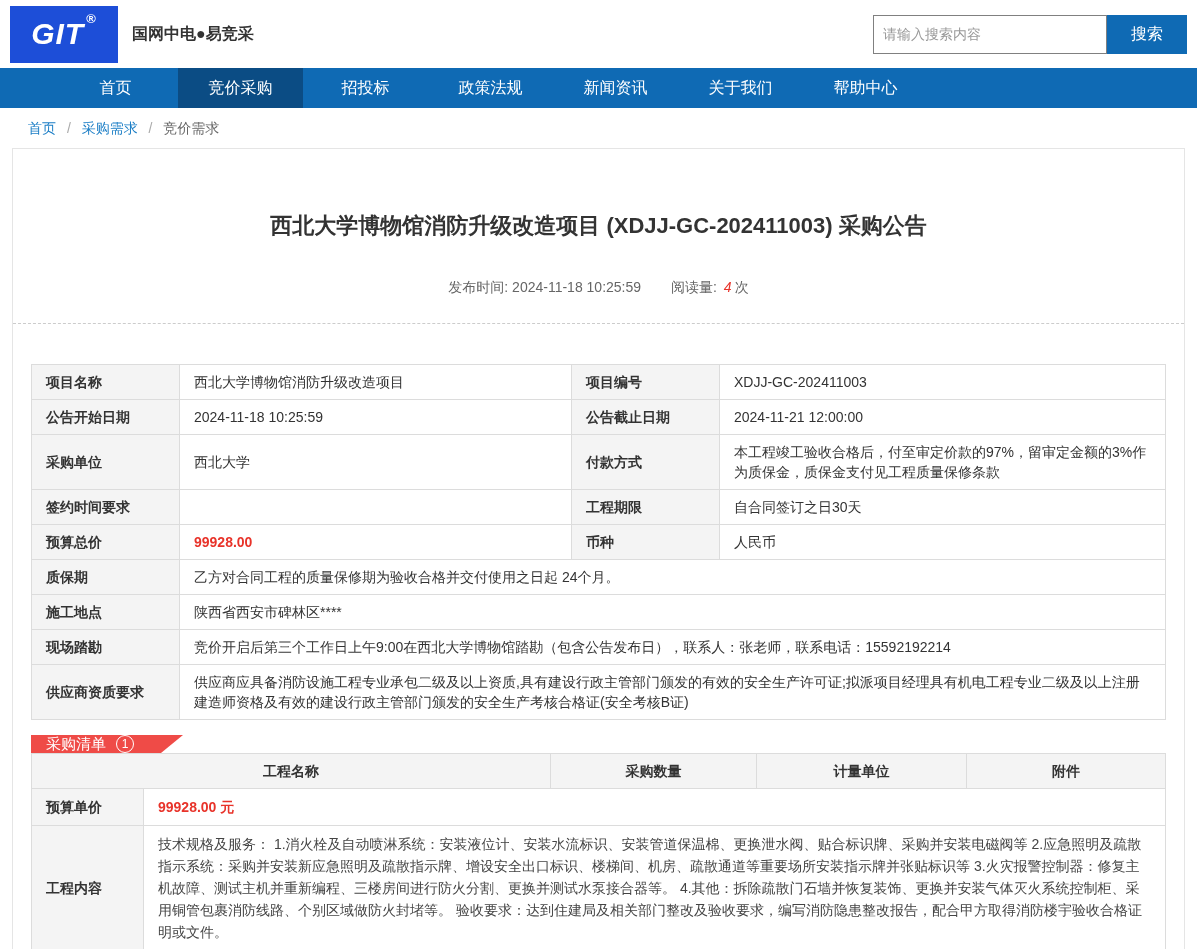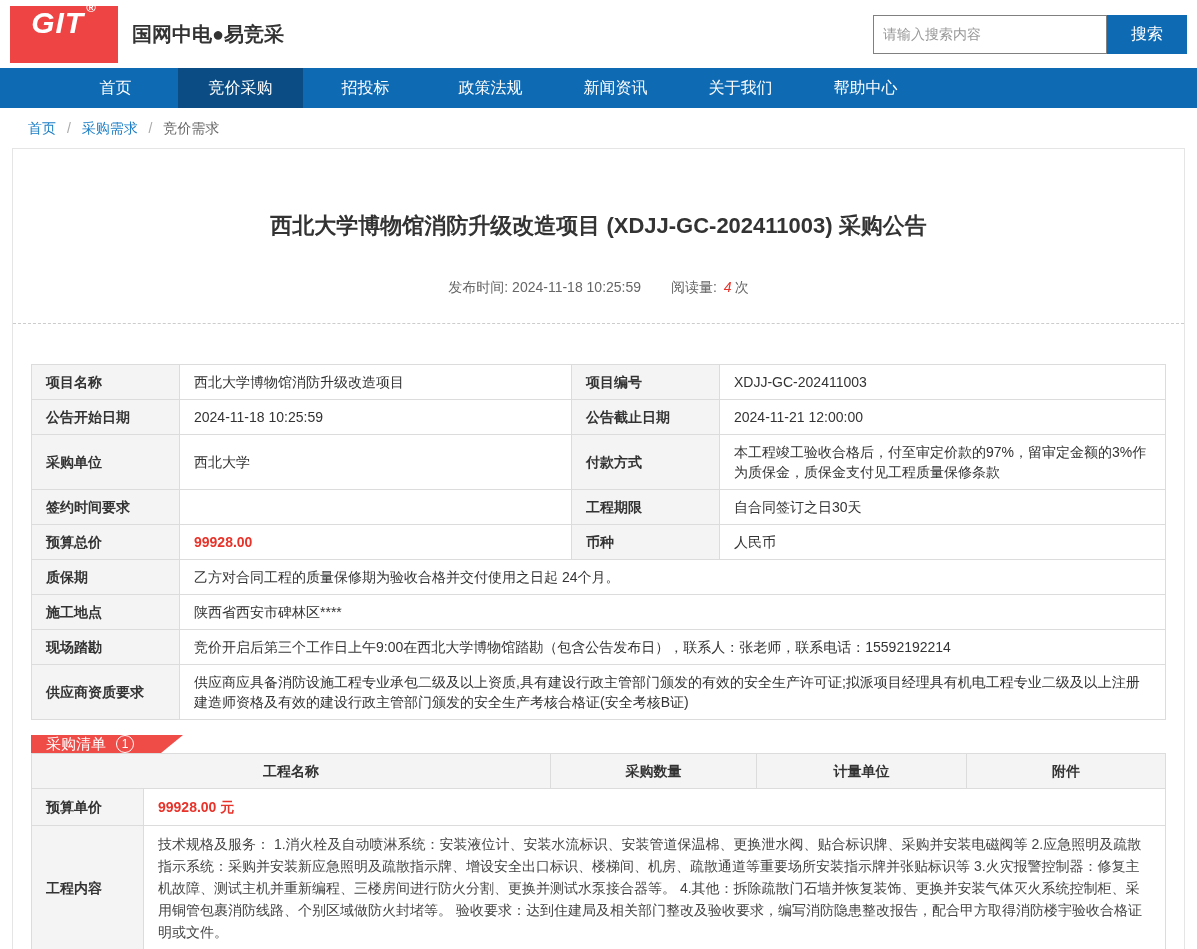--- a/index.html
+++ b/index.html
@@ -1,25 +1,25 @@
 <!DOCTYPE html>
 <html><head>
 <meta charset="utf-8">
 <style>
   * { box-sizing: border-box; margin: 0; padding: 0; }
   html,body { width:1197px; height:949px; overflow:hidden; background:#fff;
     font-family:"Liberation Sans","DejaVu Sans",sans-serif; color:#333; }
 
   
   .top-header { height:68px; display:flex; align-items:center; padding:0 10px; background:#fff; }
-  .logo-box { width:108px; height:57px; background:#ef4444; color:#fff; display:flex;
-    justify-content:center; flex:0 0 auto; }
+  .logo-box { width:108px; height:57px; background:#1d4ed8; color:#fff; display:flex;
+    align-items:center; justify-content:center; flex:0 0 auto; }
   .logo-text { font-size:30px; font-weight:bold; font-style:italic; letter-spacing:1px; }
   .logo-reg { font-size:13px; vertical-align:super; font-style:normal; margin-left:2px; position:relative; top:-10px;}
-  .site-title { font-size:20px; font-weight:bold; color:#333; margin-left:14px; }
+  .site-title { font-size:16px; font-weight:bold; color:#333; margin-left:14px; }
   .header-spacer { flex:1; }
   .search-wrap { display:flex; align-items:center; }
   .search-input { width:234px; height:39px; border:1px solid #808080; padding:0 9px;
     font-size:14px; color:#333; outline:none; }
   .search-input::placeholder { color:#999; }
   .search-btn { width:80px; height:39px; background:#0f6ab4; color:#fff; border:none;
     font-size:16px; cursor:pointer; }
 
   
   .nav-bar { height:40px; background:#0f6ab4; display:flex; padding-left:53px; }

